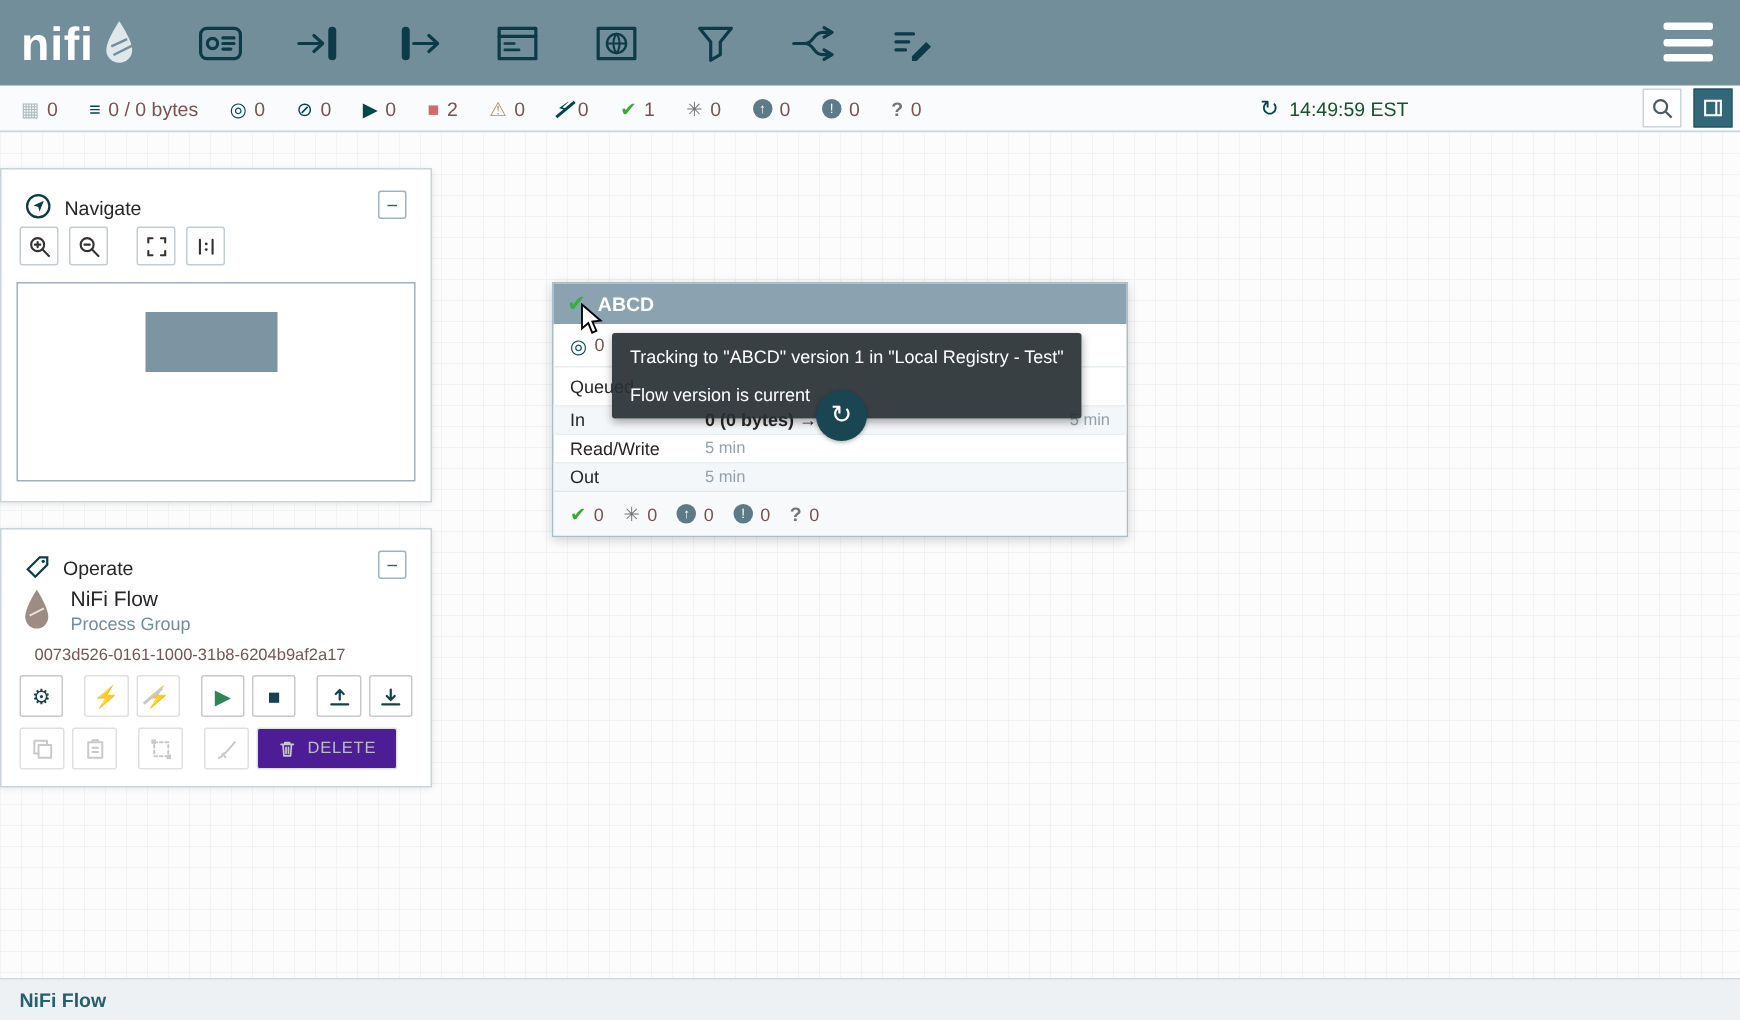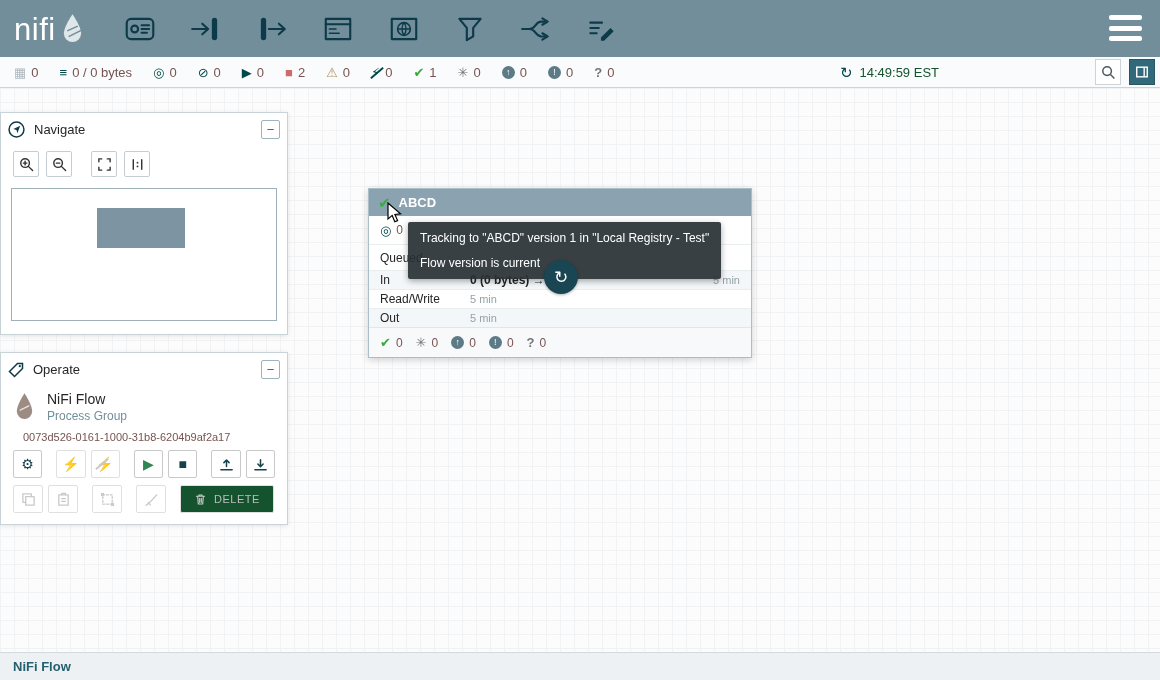--- a/index.html
+++ b/index.html
@@ -3,21 +3,21 @@
 <meta charset="utf-8">
 <style>
   *{margin:0;padding:0;box-sizing:border-box}
   html,body{width:1160px;height:680px;overflow:hidden}
   body{font-family:"Liberation Sans","DejaVu Sans",sans-serif;background:#fff;font-size:13px}
   .app{width:1160px;height:680px;display:flex;flex-direction:column}
 
   
   .topbar{height:57px;background:#728e9b;display:flex;align-items:center;padding:0 14px;position:relative;flex:none}
   .logo{display:flex;align-items:flex-end;gap:5px;margin-right:34px}
-  .logo-text{color:#fff;font-size:31px;font-weight:normal;letter-spacing:.5px;line-height:.9}
+  .logo-text{color:#fff;font-size:31px;font-weight:bold;letter-spacing:.5px;line-height:.9}
   .tools{display:flex;gap:22px;align-items:center}
   .tool{width:44px;height:42px;display:flex;align-items:center;justify-content:center;cursor:grab}
   .ticon{stroke:#0d3a49;stroke-width:2;fill:none;stroke-linecap:round;stroke-linejoin:round}
   .hamburger{position:absolute;right:18px;top:14px;width:33px;height:28px;background:none;border:none;cursor:pointer;display:flex;flex-direction:column;justify-content:space-between;padding:1px 0}
   .hamburger i{height:5px;background:#fff;border-radius:2px;display:block}
 
   
   .statusbar{height:31px;background:#fafbfc;border-bottom:1px solid #ccd4d8;display:flex;align-items:center;padding:0 5px 0 14px;flex:none;white-space:nowrap}
   .sb-left{display:flex;align-items:center;gap:21px;flex:1}
   .sb-item{display:flex;align-items:center;gap:5px}
@@ -35,21 +35,21 @@
   .search-btn{width:26px;height:26px;background:#fff;border:1px solid #ccd4d8;display:flex;align-items:center;justify-content:center;cursor:pointer}
   .panel-btn{width:26px;height:26px;background:#31697b;border:1px solid #275561;display:flex;align-items:center;justify-content:center;cursor:pointer}
 
   
   .canvas{position:relative;height:564px;flex:none;background:#fcfcfc;overflow:hidden;
     background-image:linear-gradient(#f0f2f3 1px,transparent 1px),linear-gradient(90deg,#f0f2f3 1px,transparent 1px);
     background-size:14px 14px}
 
   
   .panel{position:absolute;left:0;width:288px;background:#fff;border:1px solid #c8d3d8;box-shadow:0 1px 5px rgba(0,0,0,.10)}
-  .panel-hd{height:33px;display:flex;align-items:center;gap:9px;padding:0 7px;color:#262626;font-size:13px}
+  .panel-hd{height:33px;display:flex;align-items:flex-end;gap:9px;padding:0 16px;color:#262626;font-size:13px}
   .collapse{margin-left:auto;width:19px;height:19px;border:1px solid #9fb5bd;background:#fff;color:#31616d;font-size:13px;line-height:1;cursor:pointer;display:flex;align-items:center;justify-content:center;border-radius:2px}
 
   .navigate{top:24px;height:223px}
   .nav-btns{display:flex;gap:7px;padding:5px 12px 9px;align-items:center}
   .nav-btn{width:26px;height:26px;border:1px solid #c3cdd2;background:#fff;display:flex;align-items:center;justify-content:center;cursor:pointer;border-radius:2px}
   .nav-btn.grp{margin-left:12px}
   .zic{stroke:#333;fill:none;stroke-width:1.5;stroke-linecap:round}
   .minimap{margin:2px 10px 0;height:133px;border:1px solid #9fb0b8;background:#fff;position:relative;cursor:pointer}
   .mini-rect{position:absolute;left:85px;top:19px;width:88px;height:40px;background:#7d95a3}
 
@@ -58,21 +58,21 @@
   .op-name{font-size:14px;color:#262626}
   .op-type{font-size:12px;color:#728e9b;margin-top:2px}
   .op-id{font-size:11px;color:#775351;padding:6px 22px 7px}
   .op-row{display:flex;gap:5px;padding:0 12px 7px;align-items:center}
   .op-btn{width:30px;height:28px;border:1px solid #c9c9c9;border-radius:2px;background:#fff;display:flex;align-items:center;justify-content:center;font-size:14px;line-height:1;cursor:pointer;color:#17414e}
   .op-btn.sp{margin-left:9px}
   .op-btn.dis{color:#c9c9c9;border-color:#e0e0e0}
   .op-btn.play{color:#2d8653}
   .oic{stroke:#17414e;fill:none;stroke-width:1.6;stroke-linecap:round;stroke-linejoin:round}
   .gic{stroke:#c9c9c9;fill:none;stroke-width:1.4;stroke-linecap:round;stroke-linejoin:round}
-  .del-btn{height:28px;border:1px solid #e0e0e0;border-radius:2px;background:#14532d;color:#bdbdbd;font-size:11px;display:flex;align-items:center;gap:7px;padding:0 13px;margin-left:9px;cursor:pointer;letter-spacing:.5px}
+  .del-btn{height:28px;border:1px solid #e0e0e0;border-radius:2px;background:#4c1d95;color:#bdbdbd;font-size:11px;display:flex;align-items:center;gap:7px;padding:0 13px;cursor:pointer;letter-spacing:.5px}
 
   
   .pg{position:absolute;left:368px;top:100px;width:384px;background:#fff;border:1px solid #abbec7;box-shadow:0 2px 7px rgba(0,0,0,.18);z-index:2}
   .pg-hd{height:27px;background:#8ba3b1;display:flex;align-items:center;gap:8px;padding:0 9px;color:#fff;font-weight:bold;font-size:13px}
   .pg-check{color:#33b03c;font-size:15px;line-height:1}
   .pg-stats{height:28px;display:flex;align-items:center;gap:5px;padding:0 11px;font-size:12px}
   .pg-row{display:flex;align-items:center;font-size:12px;padding:0 11px;border-top:1px solid #e8eef0;height:19px}
   .pg-row.tall{height:26px}
   .pg-row.alt{background:#f4f7f9}
   .pg-label{width:90px;color:#262626}

